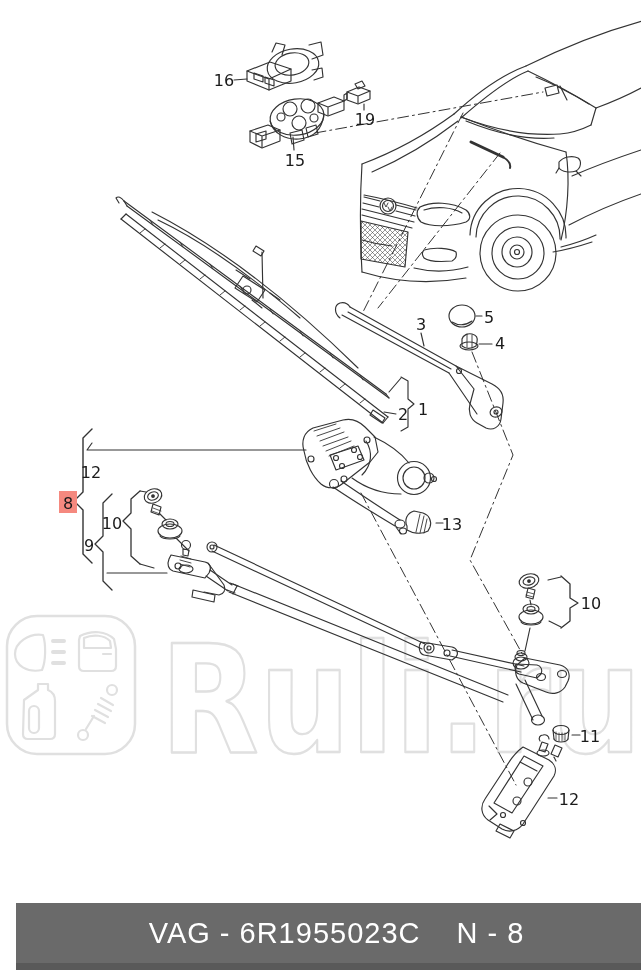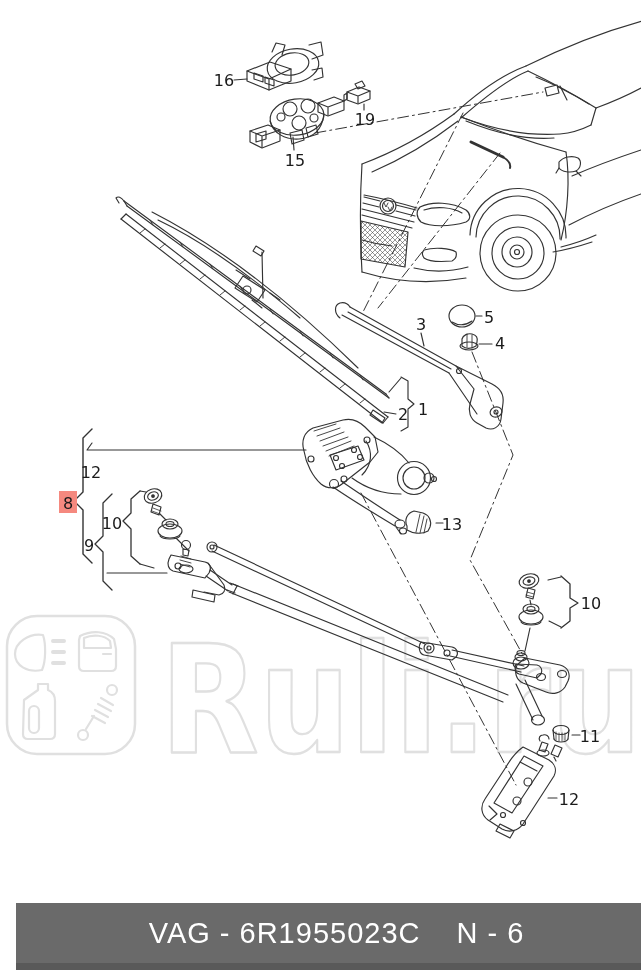--- a/index.html
+++ b/index.html
@@ -376,16 +376,16 @@
     <text class="callout-text" x="89" y="551">9</text>
     <text class="callout-text" x="452" y="530">13</text>
     <text class="callout-text" x="591" y="609">10</text>
     <text class="callout-text" x="590" y="742">11</text>
     <text class="callout-text" x="569" y="805">12</text>
   </g>
 </svg>
 
   <div class="footer">
     <span>VAG - 6R1955023C</span>
-    <span>N - 6</span>
+    <span>N - 8</span>
   </div>
 
 </div>
 
 </body></html>

